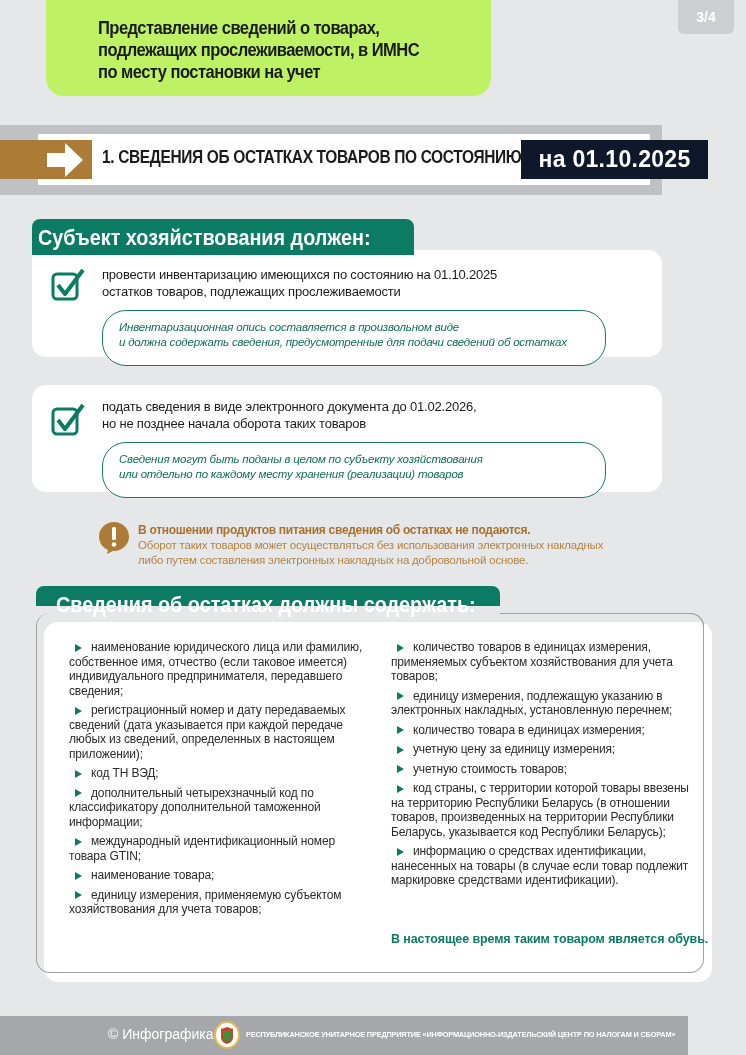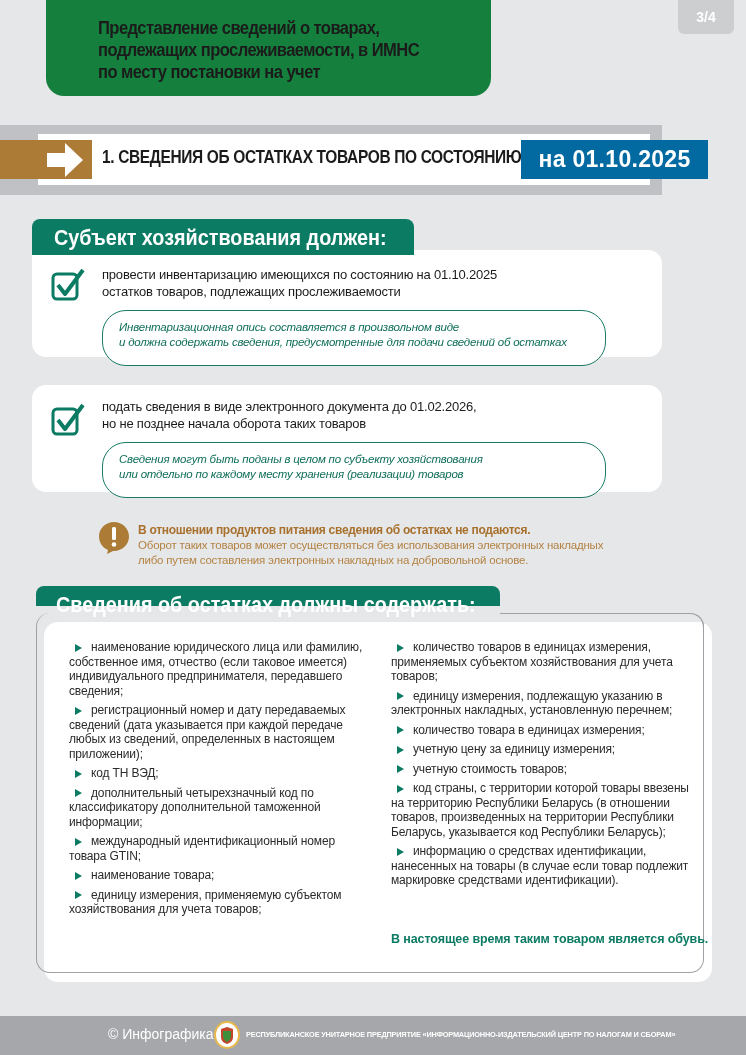--- a/index.html
+++ b/index.html
@@ -1,31 +1,31 @@
 <!DOCTYPE html>
 <html><head>
 <meta charset="utf-8">
 <style>
   * { box-sizing: border-box; margin: 0; padding: 0; }
   html, body { width: 746px; height: 1055px; overflow: hidden; }
   body { background: #e6e7e9; font-family: "Liberation Sans", sans-serif; position: relative; color: #1f1f1f; }
 
-  .header-box { position: absolute; left: 46px; top: 0; width: 445px; height: 96px; background: #15803d; border-radius: 0 0 18px 18px; }
+  .header-box { position: absolute; left: 46px; top: 0; width: 445px; height: 96px; background: #bef264; border-radius: 0 0 18px 18px; }
   .header-title { position: absolute; left: 52px; top: 17px; width: 390px; font-weight: bold; font-size: 18px; line-height: 22px; color: #1b1b1b; letter-spacing: -0.6px; transform: scaleX(0.92); transform-origin: left top; }
   .page-badge { position: absolute; left: 678px; top: 0; width: 56px; height: 34px; background: #cdced0; border-radius: 0 0 6px 6px; color: #fff; font-weight: bold; font-size: 14px; text-align: center; line-height: 34px; }
 
   .banner-band { position: absolute; left: 0; top: 125px; width: 662px; height: 70px; background: #bfc1c4; }
   .banner-white { position: absolute; left: 38px; top: 134px; width: 612px; height: 51px; background: #fff; }
   .banner-arrow-box { position: absolute; left: 0; top: 140px; width: 92px; height: 39px; background: #ac7c36; }
   .banner-arrow-box svg { position: absolute; left: 47px; top: 3px; }
   .banner-text { position: absolute; left: 102px; top: 147px; font-weight: bold; font-size: 18px; letter-spacing: -0.4px; color: #1b1b1b; transform: scaleX(0.86); transform-origin: left top; white-space: nowrap; }
-  .banner-date { position: absolute; left: 521px; top: 140px; width: 187px; height: 39px; background: #0369a1; color: #fff; font-weight: bold; font-size: 23px; text-align: center; line-height: 39px; letter-spacing: 0.3px; }
+  .banner-date { position: absolute; left: 521px; top: 140px; width: 187px; height: 39px; background: #0f172a; color: #fff; font-weight: bold; font-size: 23px; text-align: center; line-height: 39px; letter-spacing: 0.3px; }
 
   .section-tag { position: absolute; background: #0c7b63; color: #fff; font-weight: bold; border-radius: 8px 8px 0 0; white-space: nowrap; }
-  .tag1 { left: 32px; top: 219px; width: 382px; height: 36px; font-size: 22px; line-height: 38px; padding-left: 22px; }
+  .tag1 { left: 32px; top: 219px; width: 382px; height: 36px; font-size: 22px; line-height: 38px; padding-left: 6px; }
   .tag2 { left: 36px; top: 586px; width: 464px; height: 20px; font-size: 22px; line-height: 38px; padding-left: 20px; }
   .tag-inner { display: inline-block; transform: scaleX(0.9); transform-origin: left center; }
 
   .card { position: absolute; background: #fff; border-radius: 14px; }
   .card1 { left: 32px; top: 250px; width: 630px; height: 107px; border-top-left-radius: 0; }
   .card2 { left: 32px; top: 385px; width: 630px; height: 107px; }
   .check { position: absolute; }
   .task-text { position: absolute; left: 102px; font-size: 13px; line-height: 17px; color: #1b1b1b; letter-spacing: -0.2px; }
   .note-box { position: absolute; left: 102px; width: 504px; border: 1.5px solid #1a7a65; border-radius: 24px; background: #fff; color: #0f6e58; font-style: italic; font-size: 11.5px; line-height: 15px; padding: 9px 16px 0 16px; letter-spacing: -0.2px; }
   .note1 { top: 310px; height: 56px; }
@@ -38,21 +38,21 @@
   .list-outer { position: absolute; left: 44px; top: 622px; width: 668px; height: 360px; background: #fff; border-radius: 14px; }
   .list-frame { position: absolute; left: 36px; top: 613px; width: 668px; height: 360px; border: 1.5px solid #9ea1a5; border-radius: 14px; border-top: none; border-left: 1.5px solid #9ea1a5; }
   .list-frame-top { position: absolute; left: 500px; top: 613px; width: 204px; height: 20px; border-top: 1.5px solid #9ea1a5; border-right: 1.5px solid #9ea1a5; border-radius: 0 14px 0 0; }
   .col { position: absolute; top: 640px; font-size: 12px; line-height: 14.5px; color: #2b2b2b; letter-spacing: -0.15px; }
   .col-left { left: 69px; width: 300px; }
   .col-right { left: 391px; width: 305px; }
   .col li { list-style: none; margin-bottom: 5px; }
   .bullet { display: inline-block; width: 0; height: 0; border-top: 4px solid transparent; border-bottom: 4px solid transparent; border-left: 7px solid #0c7b63; margin: 0 9px 0 6px; vertical-align: middle; }
   .footnote { position: absolute; left: 391px; top: 932px; font-weight: bold; color: #0c7b63; font-size: 12.5px; letter-spacing: -0.1px; }
 
-  .footer { position: absolute; left: 0; top: 1016px; width: 746px; height: 39px; background: #a5a7aa; }
+  .footer { position: absolute; left: 0; top: 1016px; width: 688px; height: 39px; background: #a5a7aa; }
   .footer-copy { position: absolute; left: 108px; top: 10px; color: #fff; font-size: 14px; }
   .footer-logo { position: absolute; left: 214px; top: 5px; }
   .footer-org { position: absolute; left: 246px; top: 14px; color: #fff; font-size: 8px; font-weight: bold; letter-spacing: -0.2px; white-space: nowrap; transform: scaleX(0.92); transform-origin: left top; }
 </style>
 </head>
 <body>
 
 <div class="header-box">
   <div class="header-title">
     <div>Представление сведений о товарах,</div>

